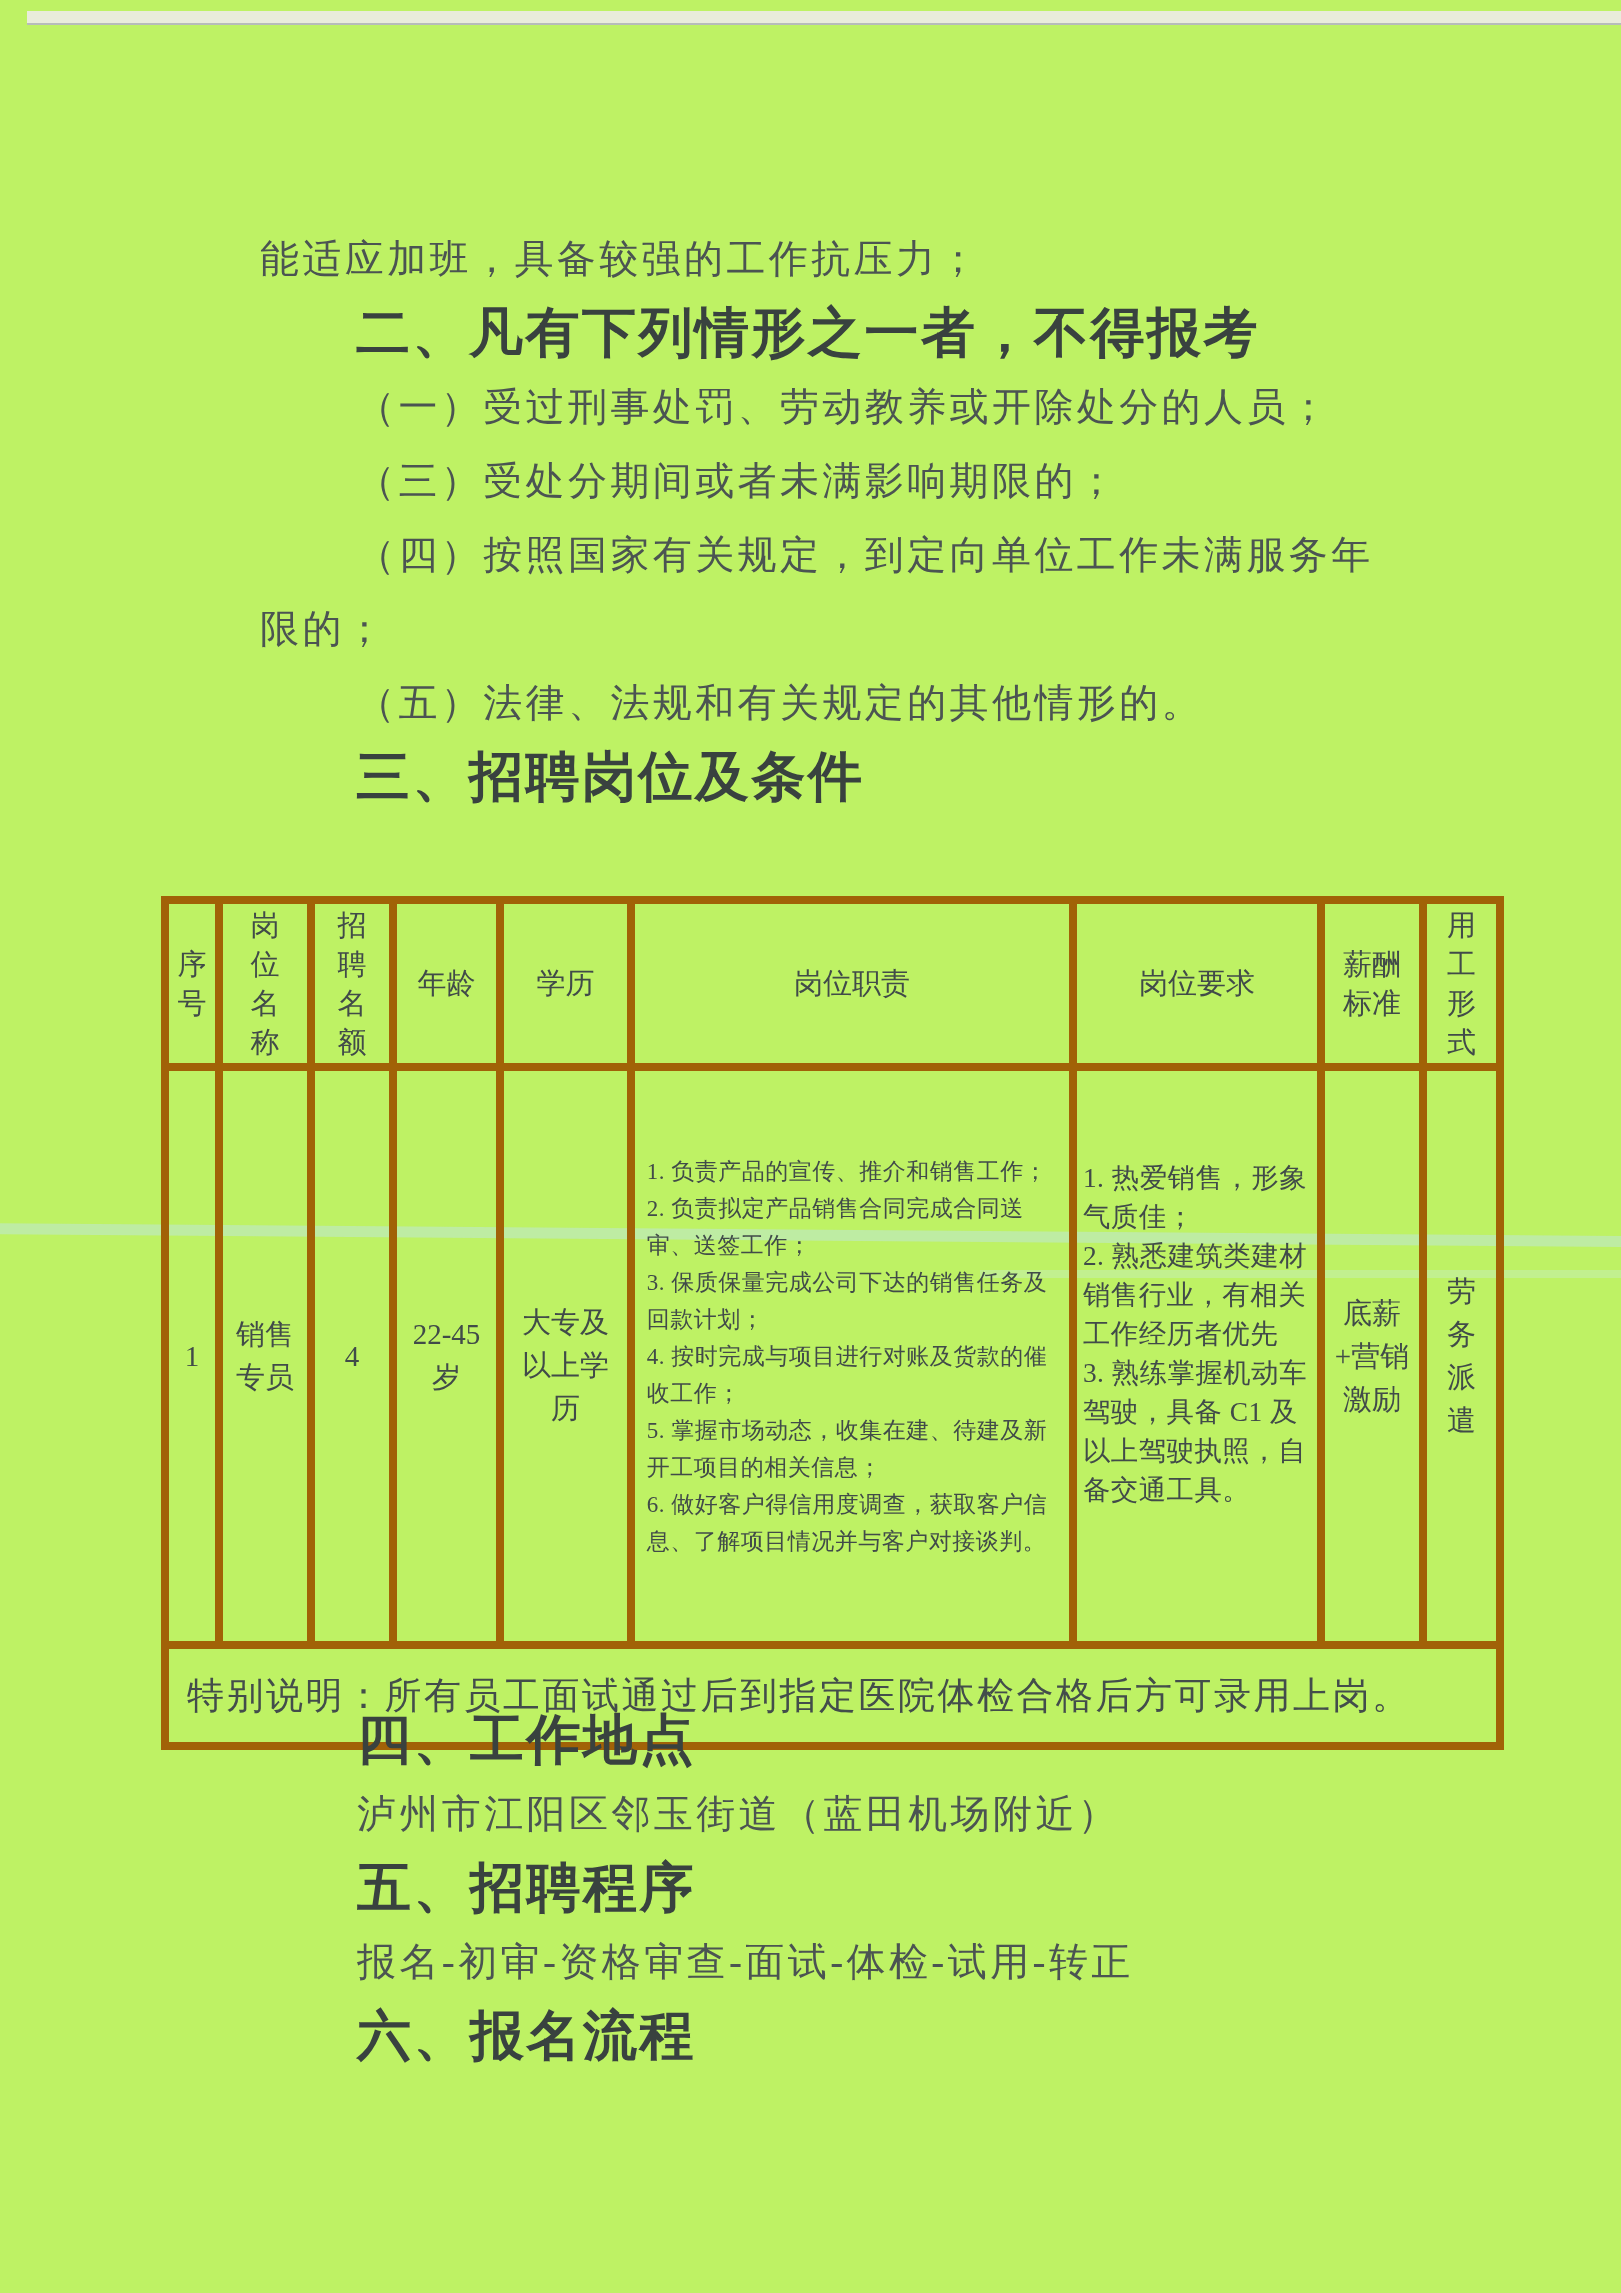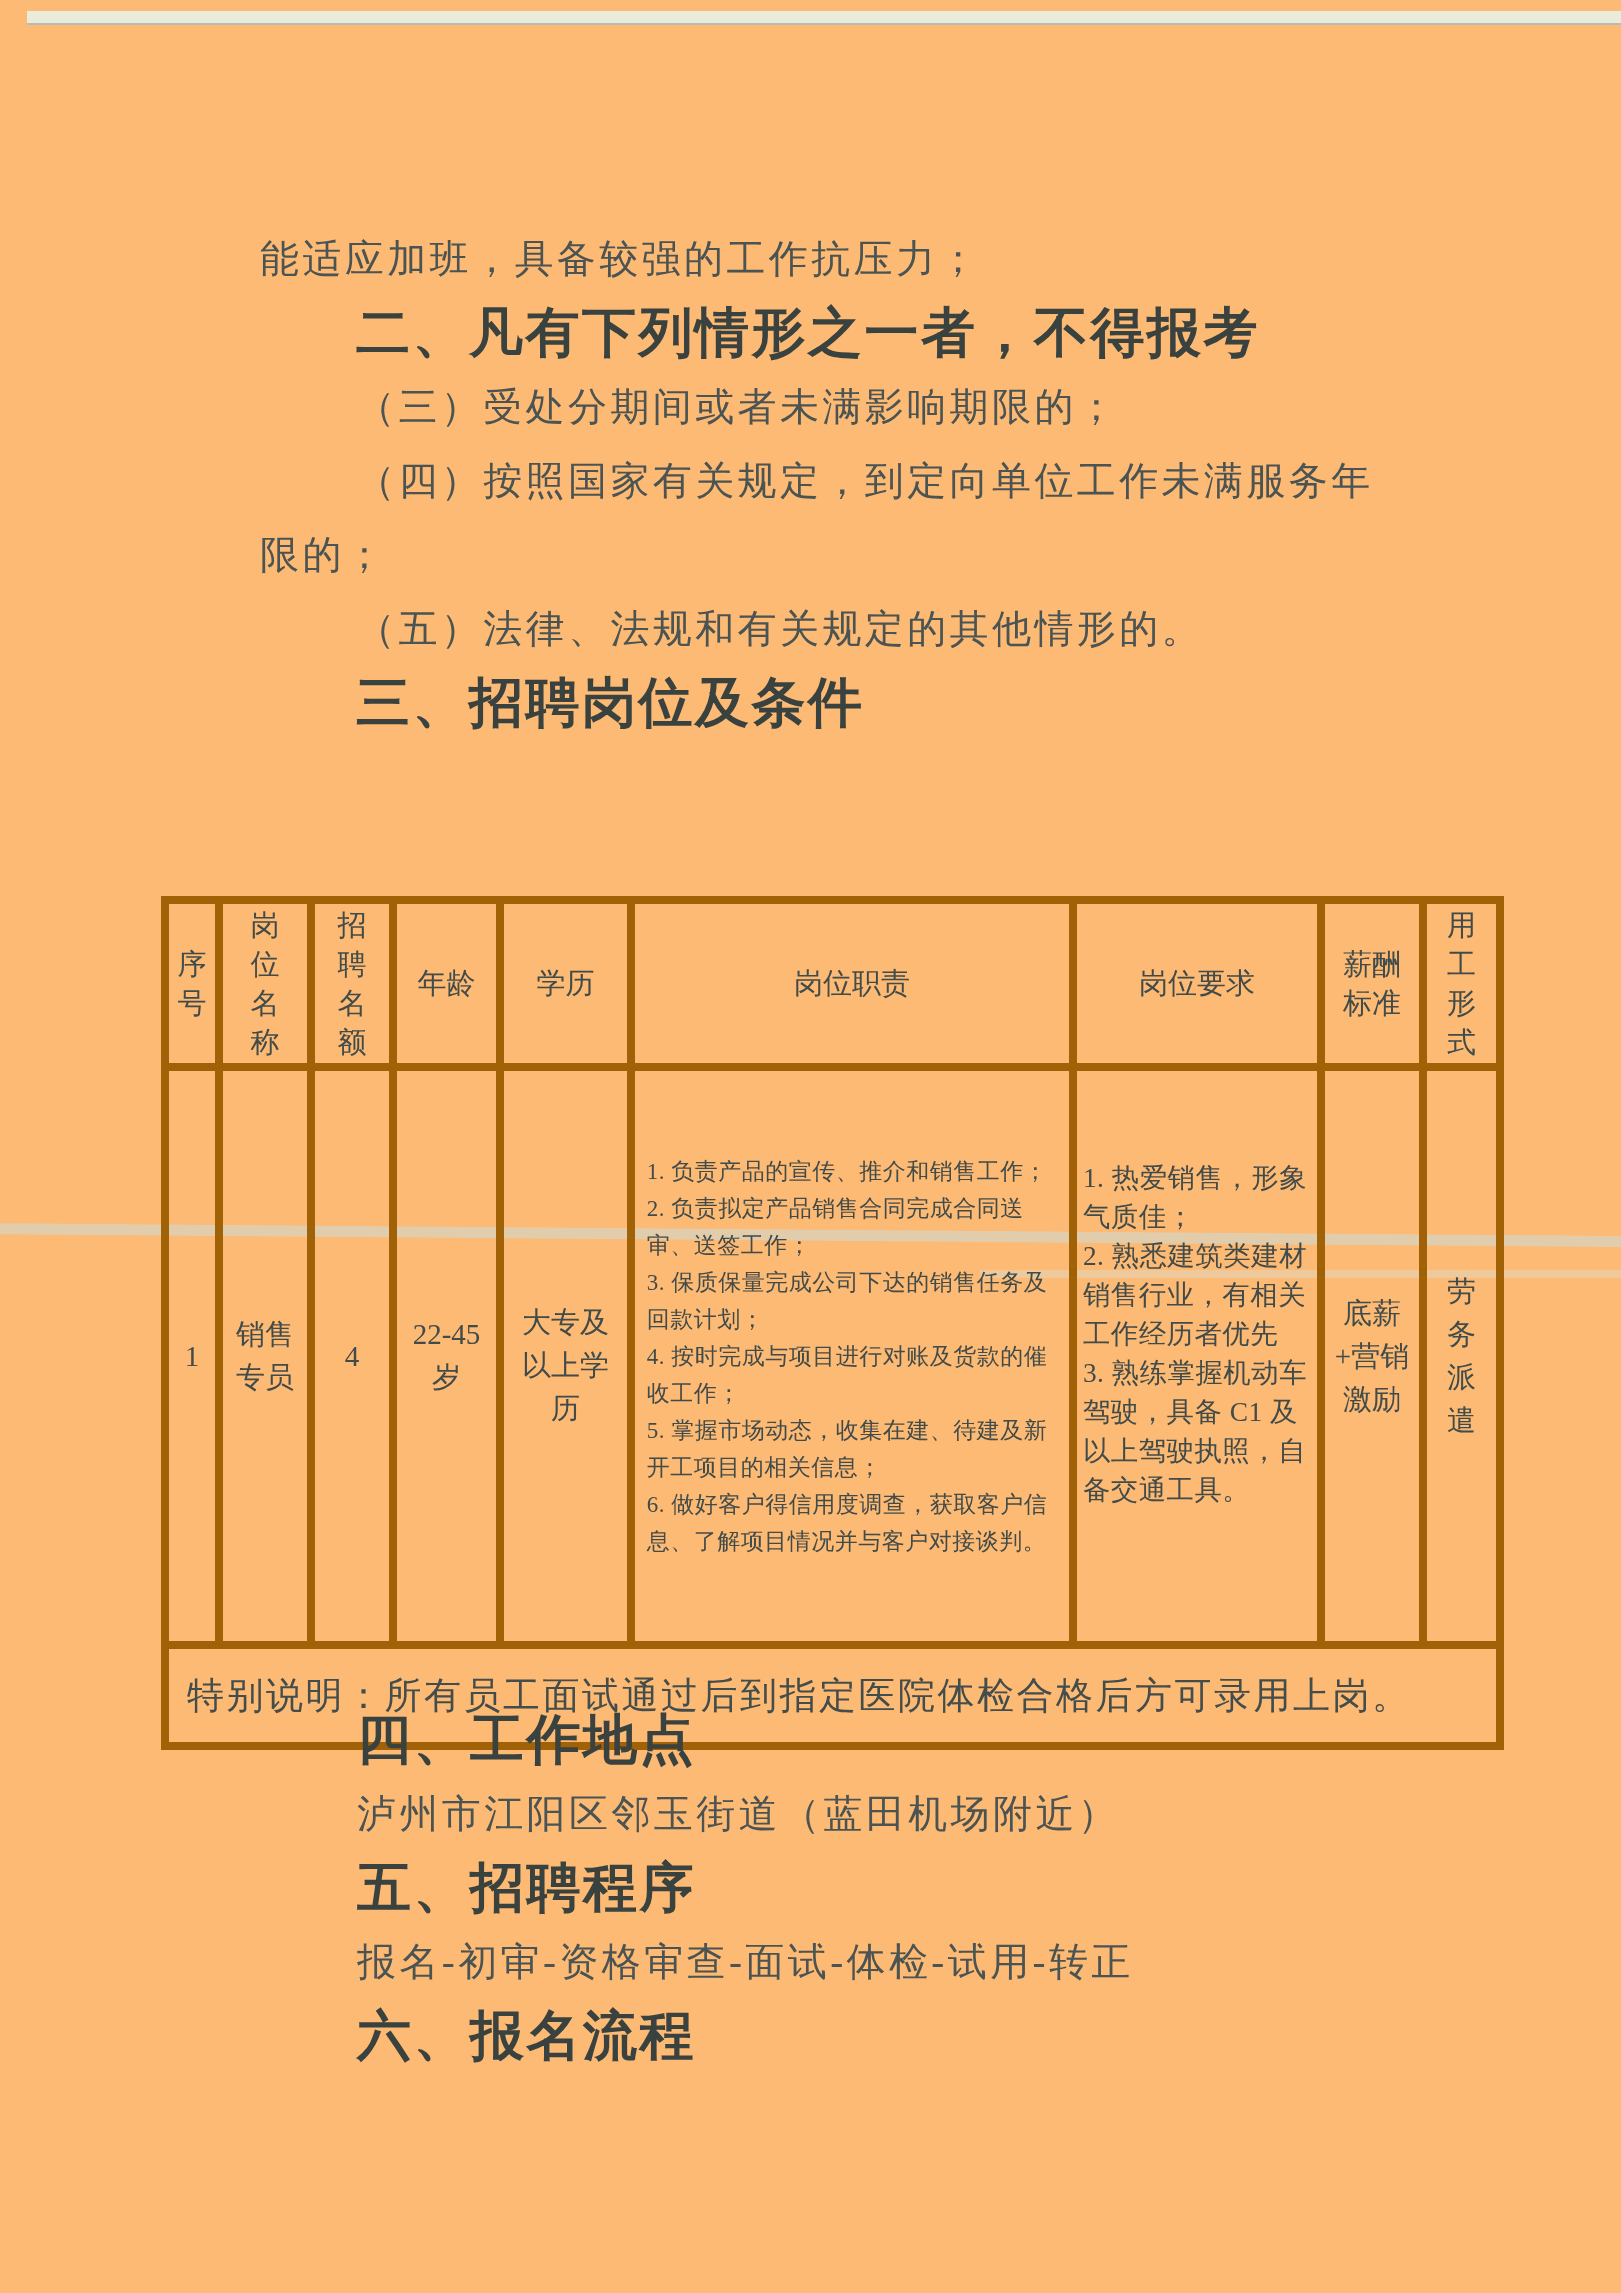--- a/index.html
+++ b/index.html
@@ -1,18 +1,18 @@
 <!DOCTYPE html>
 <html><head>
 <meta charset="utf-8">
 <style>
   html,body{margin:0;padding:0;background:#ffffff;}
   .page{
     position:relative;width:1621px;height:2294px;overflow:hidden;
-    background:#fdba74;
+    background:#bef264;
     font-family:"Liberation Serif","DejaVu Serif",serif;
   }
   
   .top-band{
     position:absolute;top:10.8px;left:26.5px;right:0;height:12.7px;
     background:#e9ecdb;border-bottom:2.9px solid #b7bcb9;
   }
   .streak{
     position:absolute;left:-19.6px;width:1686px;pointer-events:none;
     transform-origin:left center;
@@ -71,20 +71,21 @@
 
 <div class="page">
 
   <div class="top-band"></div>
   <div class="streak s1"></div>
   <div class="streak s2"></div>
 
   <div class="text-block">
     <div class="line body">能适应加班，具备较强的工作抗压力；</div>
     <div class="line heading indent">二、凡有下列情形之一者，不得报考</div>
+    <div class="line body indent">（一）受过刑事处罚、劳动教养或开除处分的人员；</div>
     <div class="line body indent">（三）受处分期间或者未满影响期限的；</div>
     <div class="line body indent">（四）按照国家有关规定，到定向单位工作未满服务年</div>
     <div class="line body">限的；</div>
     <div class="line body indent">（五）法律、法规和有关规定的其他情形的。</div>
     <div class="line heading indent">三、招聘岗位及条件</div>
   </div>
 
   <table class="positions">
     <colgroup>
       <col style="width:54px">

